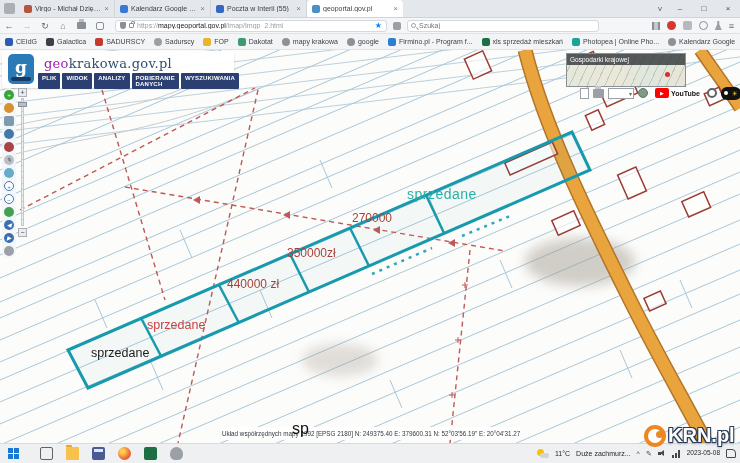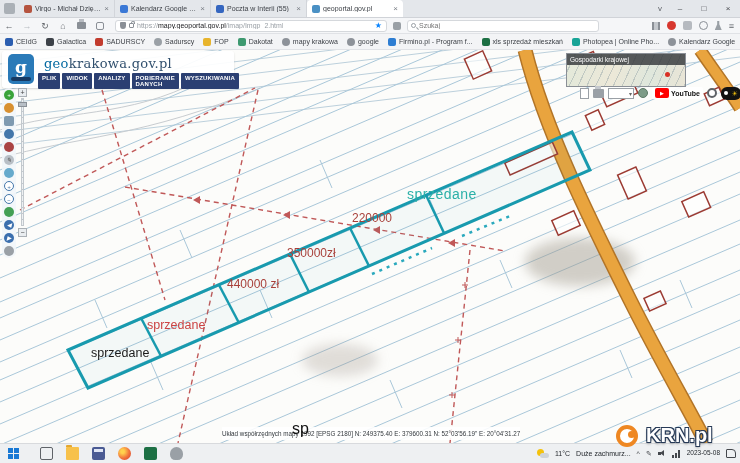--- a/index.html
+++ b/index.html
@@ -51,21 +51,21 @@
   .bm i { width:8px; height:8px; border-radius:2px; display:inline-block; }
 
   
   #app { position:absolute; left:0; top:50px; width:740px; height:393px; background:#fcfcfa; overflow:hidden; }
   #app svg { position:absolute; left:0; top:0; }
 
   #gp-header { position:absolute; left:2px; top:1px; width:232px; height:37px; background:rgba(255,255,255,.92); border-radius:3px; z-index:10; box-shadow:0 1px 2px rgba(0,0,0,.15); }
   #gp-logo { position:absolute; left:6px; top:3px; width:26px; height:30px; background:#2a7ab8; border-radius:5px; color:#fff; font-family:"DejaVu Serif",serif; font-weight:bold; font-size:17px; text-align:center; line-height:26px; }
   #gp-logo:after { content:""; position:absolute; left:3px; bottom:3px; width:20px; height:4px; background:#173a63; border-radius:2px; }
   #gp-title { position:absolute; left:42px; top:5px; font-family:"DejaVu Serif",serif; font-size:13px; letter-spacing:.3px; }
-  #gp-title .a { color:#0369a1; } #gp-title .b { color:#31506e; }
+  #gp-title .a { color:#a21caf; } #gp-title .b { color:#31506e; }
   #gp-menu { position:absolute; left:36px; top:22px; display:flex; gap:2px; }
   #gp-menu .mbtn { background:#2b3f72; color:#fff; font-size:6px; font-weight:bold; padding:2px 4px; border-radius:1px; letter-spacing:.2px; }
 
   #lt { position:absolute; left:2px; top:38px; width:14px; padding:2px 0; background:rgba(242,246,249,.9); border-radius:7px; z-index:10; display:flex; flex-direction:column; align-items:center; gap:3px; }
   .tbi { width:10px; height:10px; border-radius:50%; color:#fff; font-size:6px; text-align:center; line-height:10px; flex:none; }
   #zslider { position:absolute; left:18px; top:38px; width:9px; height:150px; z-index:10; }
   #zslider .pm { width:9px; height:9px; background:#e9edf0; border:1px solid #aab0b6; font-size:7px; line-height:7px; text-align:center; color:#444; }
   #zslider .track { position:absolute; left:3px; top:10px; width:3px; height:128px;
       background:repeating-linear-gradient(#c2c8cd 0 1px, #eef1f3 1px 6px); border:1px solid #c2c8cd; }
   #zslider .handle { position:absolute; left:0; top:14px; width:9px; height:5px; background:#b8bfc6; border:1px solid #8a9097; }
@@ -118,21 +118,21 @@
   .trayg { font-size:7px; color:#44474c; }
   .spk { width:8px; height:7px; position:relative; }
   .spk:before { content:""; position:absolute; left:0; top:2px; width:3px; height:3px; background:#44474c; }
   .spk:after { content:""; position:absolute; left:2px; top:0; border-top:3.5px solid transparent; border-bottom:3.5px solid transparent; border-right:4px solid #44474c; }
   .net { width:9px; height:8px; display:flex; align-items:flex-end; gap:1px; }
   .net b { width:2px; background:#44474c; } .net b:nth-child(1){height:3px}.net b:nth-child(2){height:5px}.net b:nth-child(3){height:8px}
   .clock { font-size:6.5px; color:#24282d; text-align:center; line-height:1.3; }
   .notif { width:10px; height:9px; border:1px solid #44474c; border-radius:1px 4px 1px 1px; }
 
   
-  #wm { position:absolute; left:616px; top:424px; display:flex; align-items:center; gap:8px; z-index:30; }
+  #wm { position:absolute; left:644px; top:424px; display:flex; align-items:center; gap:2px; z-index:30; }
   #wm .ring { width:22px; height:22px; border-radius:50%; border:4px solid #ee8722; background:#fff; position:relative; }
   #wm .ring:before { content:""; position:absolute; left:8px; top:2px; width:7px; height:7px; background:#ee8722; border-radius:50%; }
   #wm .txt { font-size:20px; font-weight:bold; color:#fff;
       text-shadow:-1px -1px 0 #273a57, 1px -1px 0 #273a57, -1px 1px 0 #273a57, 1px 1px 0 #273a57, 0 2px 3px rgba(0,0,0,.35); }
 </style>
 </head>
 <body>
 
 <div id="stage">
 
@@ -419,21 +419,21 @@
         </span>
       <span class="darkc"></span>
       <span class="theme">
           <span class="w"></span>
           <span class="y">☀</span>
         </span>
 
     </div>
 
     <div class="ann" style="left:407px;top:136px;font-size:14px;color:#2bb0a8;letter-spacing:.5px">sprzedane</div>
-    <div class="ann" style="left:352px;top:161px;font-size:12px;color:#a8403a">220000</div>
+    <div class="ann" style="left:352px;top:161px;font-size:12px;color:#a8403a">270000</div>
     <div class="ann" style="left:287px;top:196px;font-size:12px;color:#a8403a">350000zł</div>
     <div class="ann" style="left:227px;top:227px;font-size:12px;color:#a8403a">440000 zł</div>
     <div class="ann" style="left:147px;top:268px;font-size:12.5px;color:#cb4343">sprzedane</div>
     <div class="ann" style="left:91px;top:296px;font-size:12.5px;color:#1a1a1a">sprzedane</div>
     <div class="ann" style="left:292px;top:370px;font-size:16px;color:#111;z-index:40">sp</div>
 
     <div id="gp-status">Układ współrzędnych mapy 1992 [EPSG 2180]   N: 249375.40  E: 379600.31   N: 52°03'56.19"  E: 20°04'31.27"   Aktualna Skala 1:1000</div>
   </div>
 
   <div id="taskbar">

